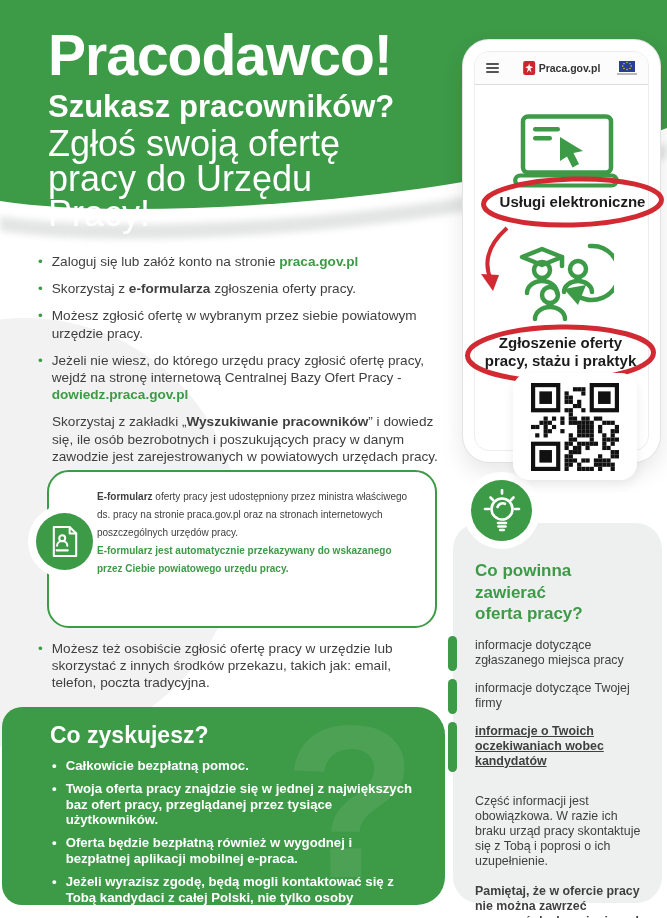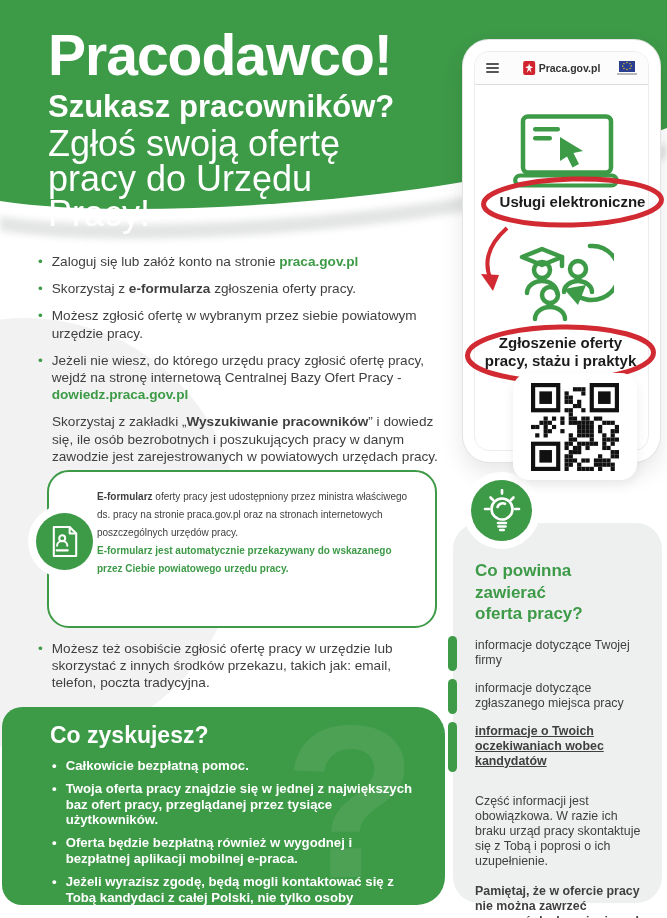--- a/index.html
+++ b/index.html
@@ -386,20 +386,20 @@
       <line x1="15.5" y1="37.5" x2="22.5" y2="37.5"></line>
       <line x1="17.2" y1="41" x2="20.8" y2="41"></line>
     </svg>
   </div>
 
   <div class="panel">
     <h3>
       <span>Co powinna zawierać</span><br>
       <span>oferta pracy?</span>
     </h3>
+    <div class="req-item"><span class="bar"></span><span>informacje dotyczące zgłaszanego miejsca pracy</span></div>
     <div class="req-item"><span class="bar"></span><span>informacje dotyczące Twojej firmy</span></div>
-    <div class="req-item"><span class="bar"></span><span>informacje dotyczące zgłaszanego miejsca pracy</span></div>
     <div class="req-item strong"><span class="bar"></span><span>informacje o Twoich oczekiwaniach wobec kandydatów</span></div>
     <div class="panel-note">Część informacji jest obowiązkowa. W razie ich braku urząd pracy skontaktuje się z Tobą i poprosi o ich uzupełnienie.</div>
     <div class="panel-warning">Pamiętaj, że w ofercie pracy nie można zawrzeć wymagań dyskryminujących kandydatów.</div>
   </div>
 
 </div>
 
 </body></html>

